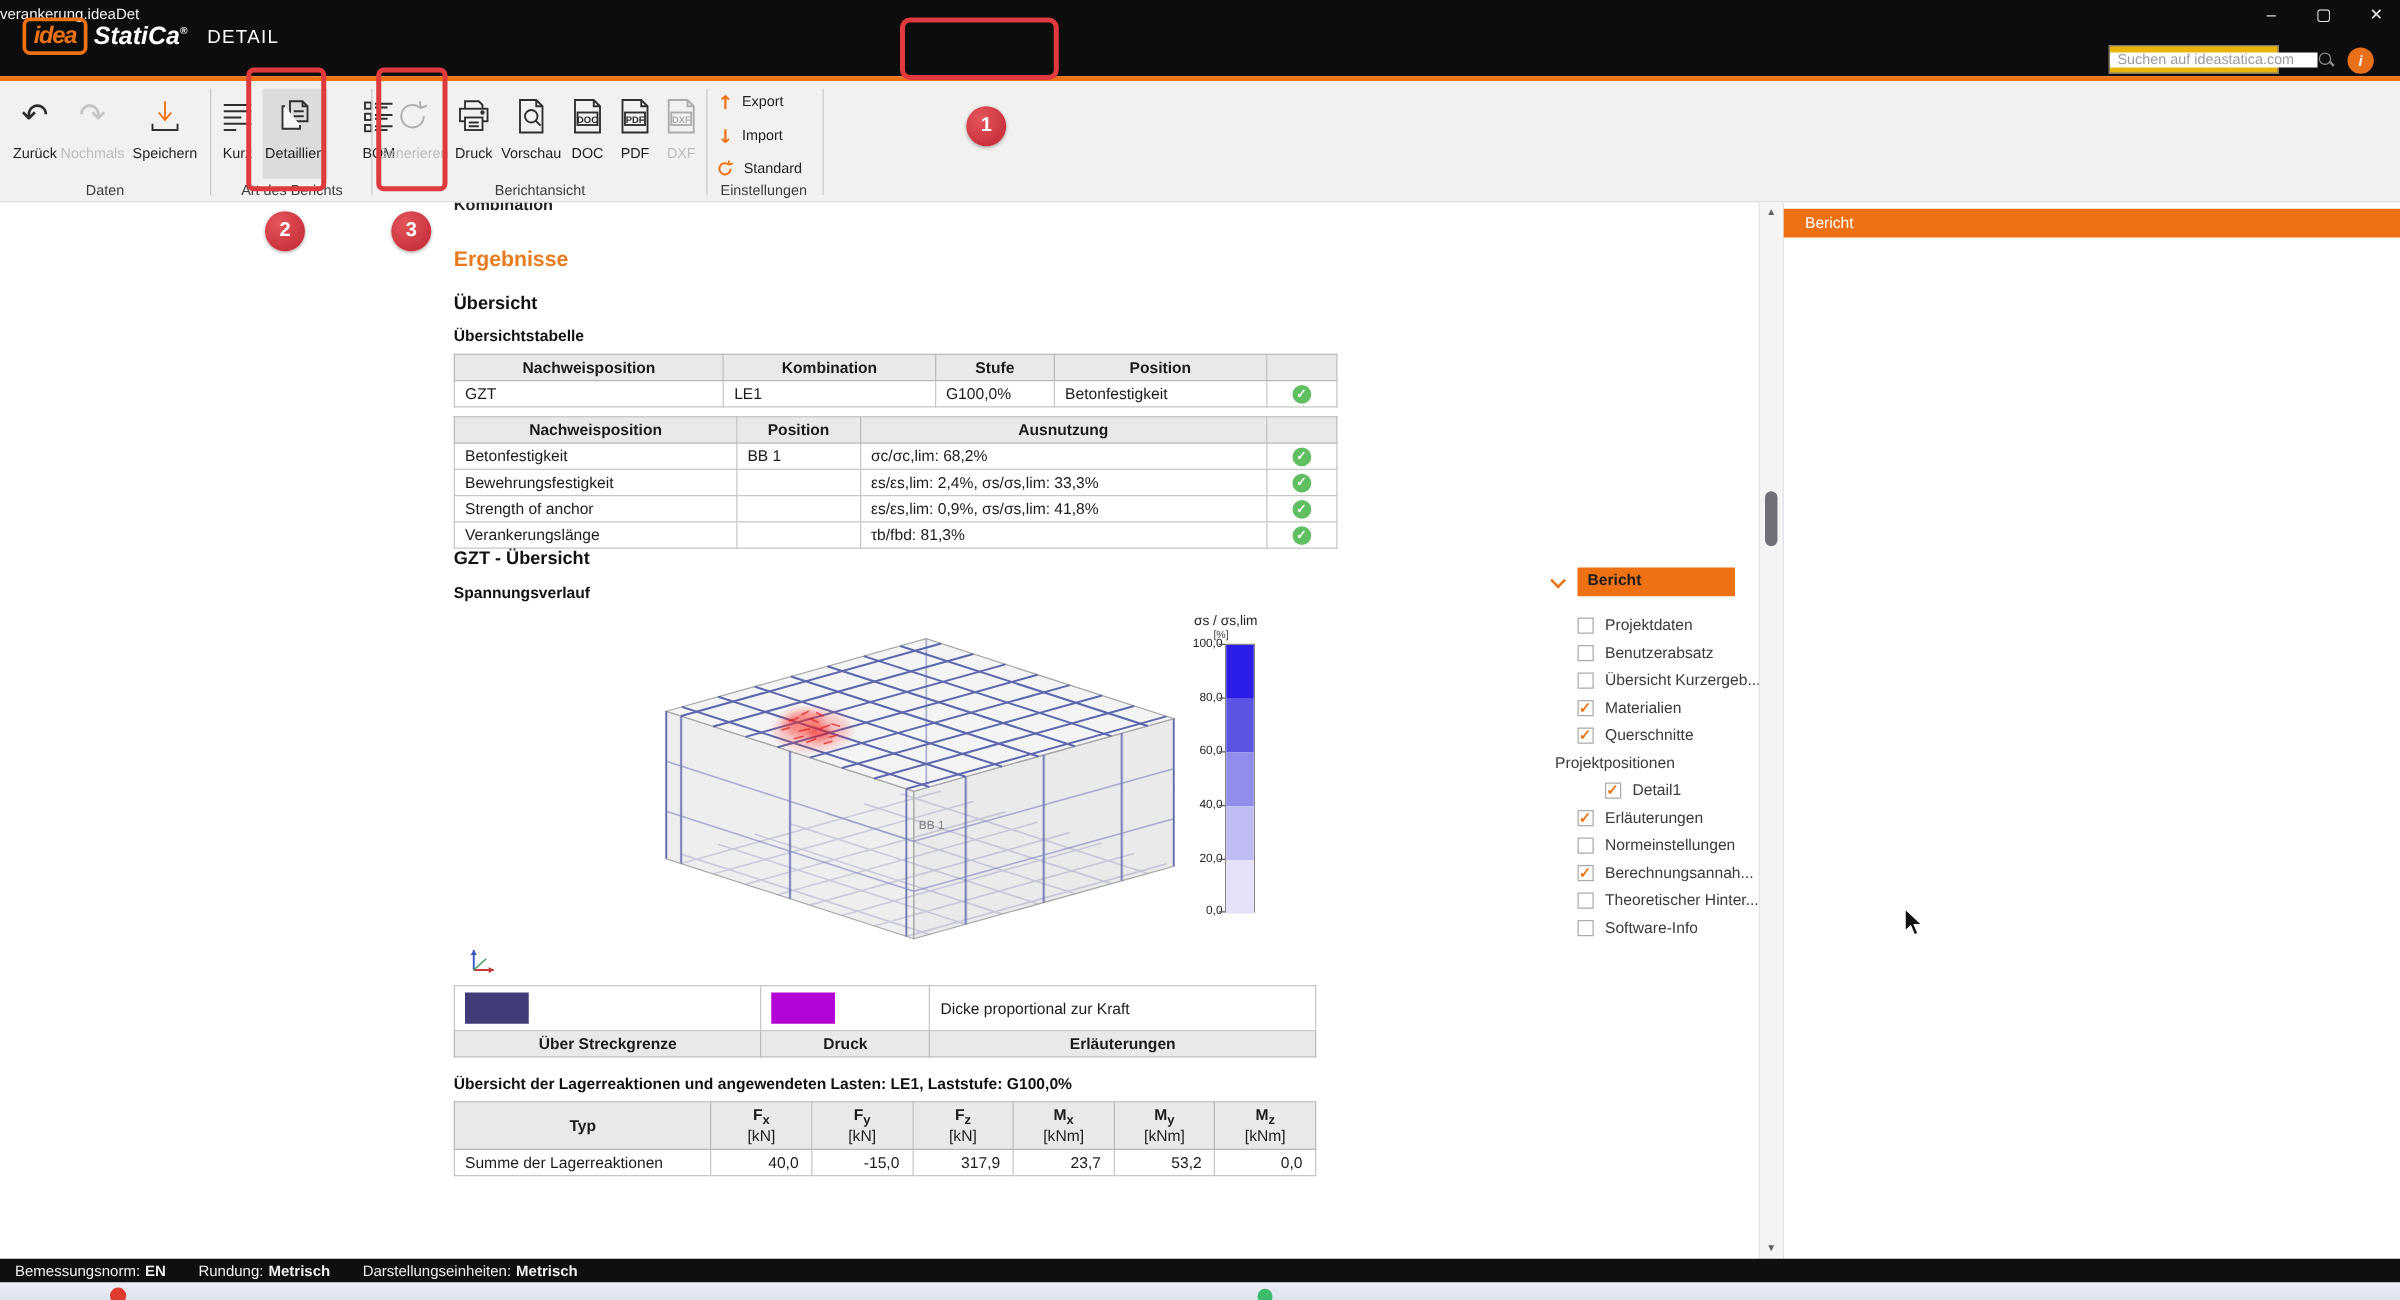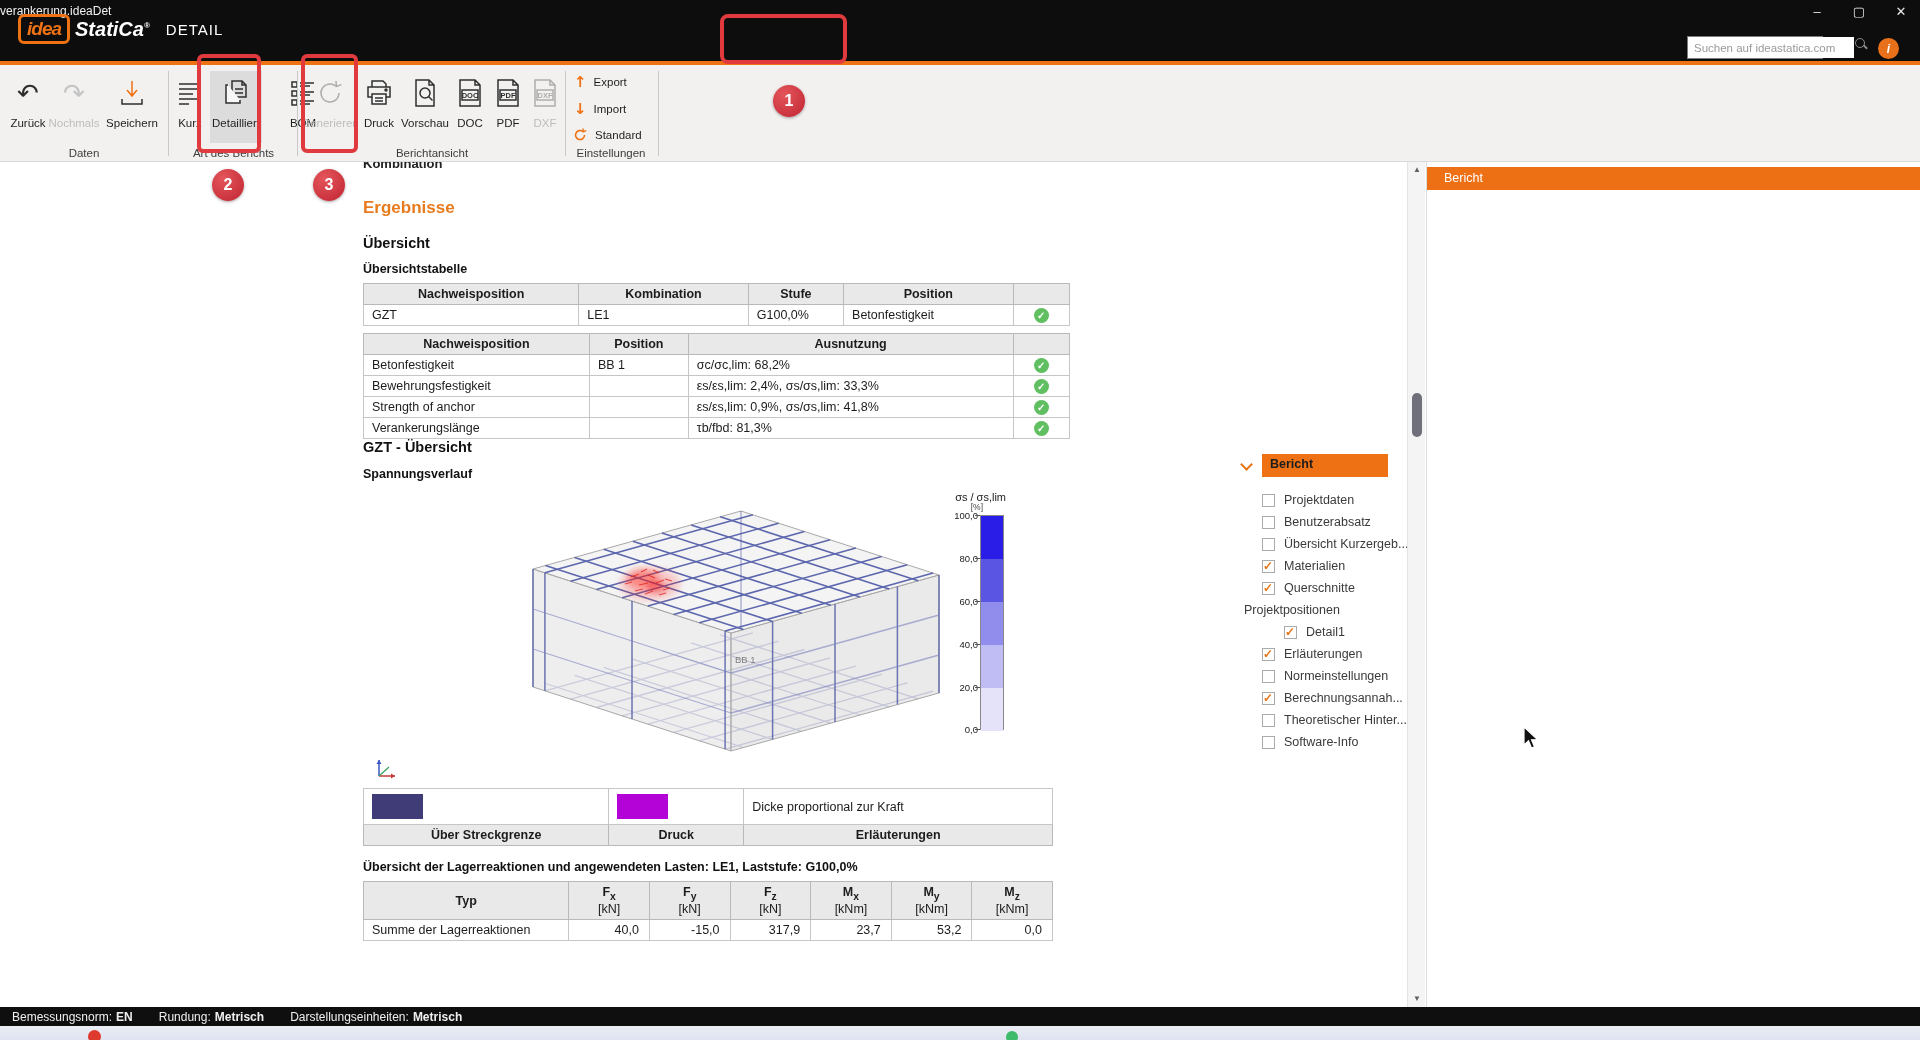--- a/index.html
+++ b/index.html
@@ -14,21 +14,21 @@
   .logo-statica { color:#fff; font-weight:bold; font-style:italic; font-size:20px; margin-left:5px; }
   .logo-reg { color:#fff; font-size:8px; vertical-align:super; }
   .logo-module { color:#fff; font-size:15px; margin-left:16px; letter-spacing:1px; }
   .win-controls { position:absolute; right:10px; top:4px; display:flex; gap:24px; font-size:13px; color:#e8e8e8; }
   .win-controls span { cursor:default; width:18px; text-align:center; }
 
   .tabs { position:absolute; left:400px; top:30px; display:flex; gap:52px; font-size:15px; color:#ececec; letter-spacing:.4px; }
   .tab { padding:2px 4px; }
   .tab.active { color:#f07d1f; }
 
-  .searchbox { position:absolute; left:1687px; top:36px; width:136px; height:23px; background:#eab308; border:1px solid #7a7a7a; display:flex; }
+  .searchbox { position:absolute; left:1687px; top:36px; width:136px; height:23px; background:#eab308; border:1px solid #7a7a7a; display:flex; align-items:center; }
   .searchbox input { border:none; outline:none; flex:1; font-size:11.5px; color:#444; padding:0 6px; font-family:"Liberation Sans",sans-serif; }
   .searchbox input::placeholder { color:#9a9a9a; }
   .mag { position:relative; width:14px; height:14px; margin-right:5px; flex:0 0 auto; }
   .mag::before { content:""; position:absolute; left:1px; top:1px; width:8px; height:8px; border:1.5px solid #8a8a8a; border-radius:50%; }
   .mag::after { content:""; position:absolute; left:9px; top:9px; width:5px; height:1.5px; background:#8a8a8a; transform:rotate(45deg); }
   .info-btn { position:absolute; left:1878px; top:38px; width:21px; height:21px; border-radius:50%; background:#e8701a; color:#fff; font-size:12px; font-weight:bold; font-style:italic; display:flex; align-items:center; justify-content:center; }
 
   .orange-line { position:absolute; left:0; top:61px; width:1920px; height:4px; background:#ee7214; }
 
   

